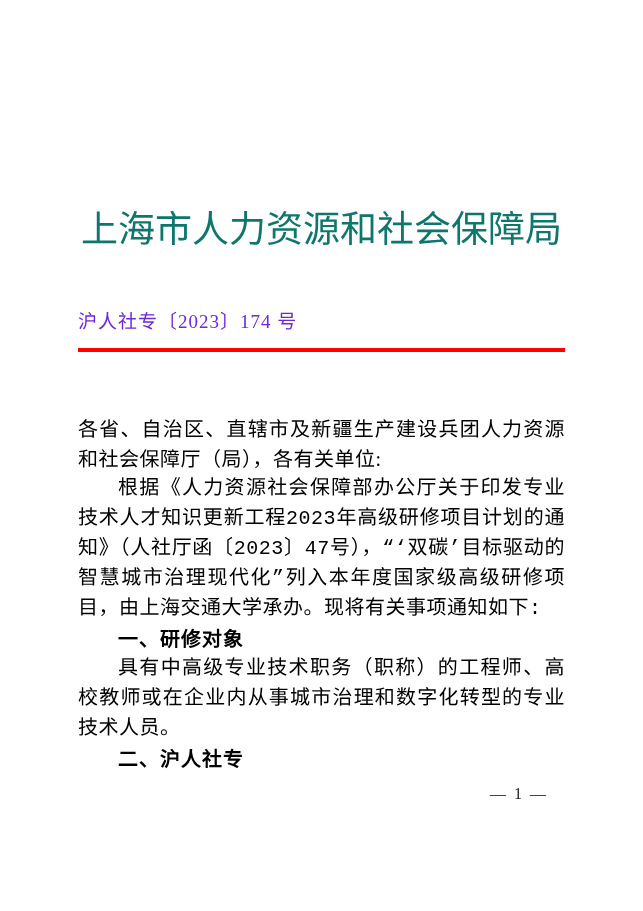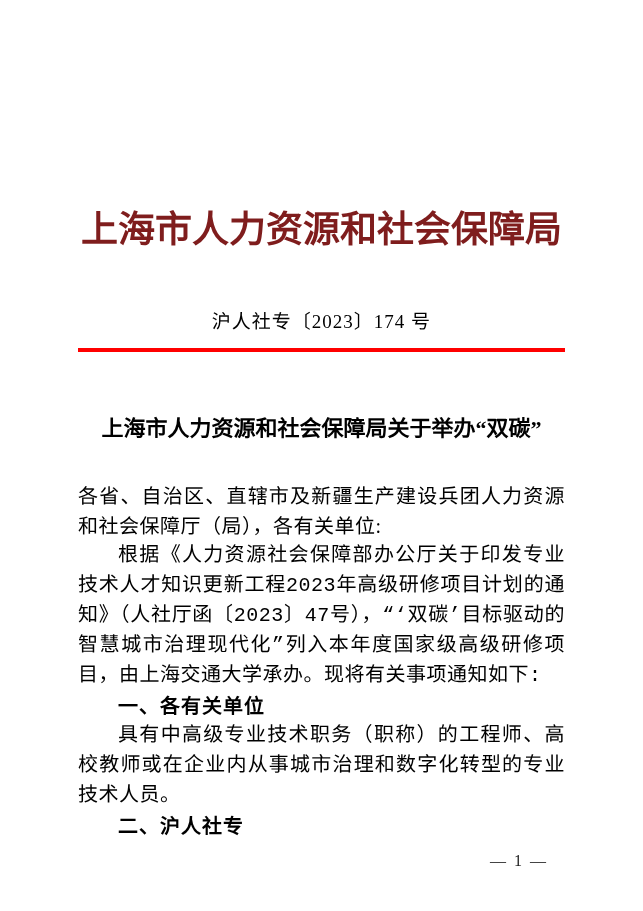--- a/index.html
+++ b/index.html
@@ -18,36 +18,36 @@
     box-sizing: border-box;
     width: 643px;
     height: 911px;
     padding: 0 78px;
     background: #ffffff;
   }
   
   .agency-title {
     margin-top: 209px;
     text-align: center;
-    color: #7f1d1d;
+    color: #0f766e;
     font-size: 37px;
-    font-weight: 700;
+    font-weight: 400;
     line-height: 1.15;
     letter-spacing: 0px;
     white-space: nowrap;
     font-family: "Liberation Serif", "DejaVu Serif", serif;
   }
   
   .doc-number {
     margin-top: 58px;
-    text-align: center;
+    text-align: left;
     font-size: 19px;
     line-height: 24px;
     letter-spacing: 1px;
-    color: #000000;
+    color: #6d28d9;
   }
   
   .red-divider {
     margin-top: 14px;
     height: 4px;
     background: #ff0000;
     width: 100%;
   }
   
   .doc-title {
@@ -100,26 +100,25 @@
 
 <div class="page">
 
   <div class="agency-title">上海市人力资源和社会保障局</div>
 
   <div class="doc-number">沪人社专〔2023〕174 号</div>
 
   <div class="red-divider"></div>
 
   <div class="doc-title">
-    <span class="line">上海市人力资源和社会保障局关于举办“双碳”</span>
   </div>
 
   <div class="body-text">
     <p>各省、自治区、直辖市及新疆生产建设兵团人力资源和社会保障厅（局），各有关单位:</p>
     <p class="indent">根据《人力资源社会保障部办公厅关于印发专业技术人才知识更新工程2023年高级研修项目计划的通知》（人社厅函〔2023〕47号），“‘双碳’目标驱动的智慧城市治理现代化”列入本年度国家级高级研修项目，由上海交通大学承办。现将有关事项通知如下:</p>
-    <p class="section-heading">一、各有关单位</p>
+    <p class="section-heading">一、研修对象</p>
     <p class="indent">具有中高级专业技术职务（职称）的工程师、高校教师或在企业内从事城市治理和数字化转型的专业技术人员。</p>
     <p class="section-heading">二、沪人社专</p>
   </div>
 
   <div class="page-number">— 1 —</div>
 
 </div>
 
 </body></html>

